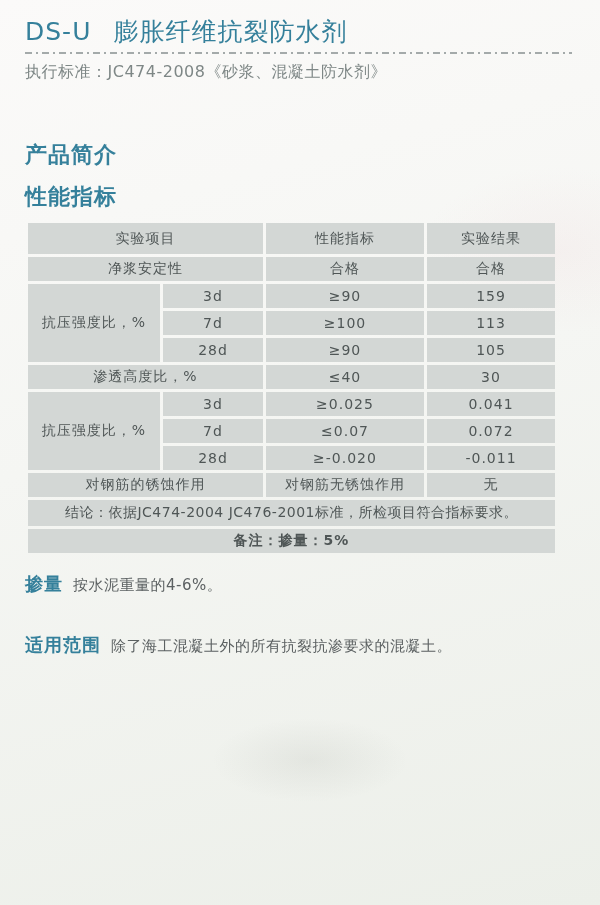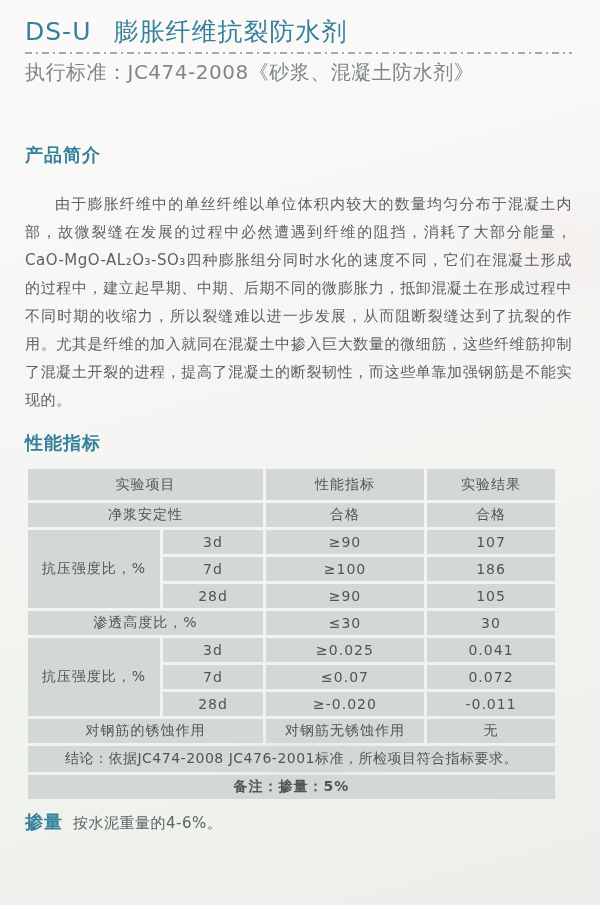--- a/index.html
+++ b/index.html
@@ -32,28 +32,28 @@
   .title .product-name { margin-left: 22px; }
   .title-divider {
     margin-top: 4px;
     height: 2px;
     background-image: repeating-linear-gradient(90deg,
       #a4aaaa 0 7px, transparent 7px 11px,
       #a4aaaa 11px 13px, transparent 13px 17px);
   }
   .standard-line {
     margin-top: 6px;
-    font-size: 20px;
+    font-size: 16px;
     line-height: 24px;
     color: #7e8786;
     letter-spacing: 0.5px;
   }
   
   .section-heading {
-    font-size: 18px;
+    font-size: 22px;
     line-height: 26px;
     font-weight: 600;
     color: var(--accent-teal, #35809b);
     letter-spacing: 1px;
   }
   .intro-heading { margin-top: 58px; }
   .intro-paragraph {
     margin-top: 22px;
     font-size: 15px;
     line-height: 28px;
@@ -78,21 +78,21 @@
     vertical-align: middle;
     height: 24px;
     padding: 0 11px;
     letter-spacing: 1px;
     overflow: hidden;
   }
   table.perf tr.thead td { height: 31px; }
   table.perf tr.conclusion-row td { height: 26px; letter-spacing: 0.5px; }
   table.perf tr.remark-row td { height: 24px; font-weight: bold; }
   
-  .inline-section { margin-top: 12px; font-size: 15px; line-height: 16px; letter-spacing: 0.5px; }
+  .inline-section { margin-top: 12px; font-size: 15px; line-height: 32px; letter-spacing: 0.5px; }
   .scope-section { margin-top: 28px; }
   .inline-heading {
     font-size: 18px;
     font-weight: 600;
     color: var(--accent-teal, #35809b);
     letter-spacing: 1px;
     margin-right: 10px;
   }
 </style>
 </head>
@@ -102,21 +102,20 @@
 
   <div class="title">
     <span class="product-code">DS-U</span><span class="product-name">膨胀纤维抗裂防水剂</span>
   </div>
   <div class="title-divider"></div>
   <div class="standard-line">
     <span>执行标准：</span><span>JC474-2008《砂浆、混凝土防水剂》</span>
   </div>
 
   <div class="section-heading intro-heading">产品简介</div>
-  <p class="intro-paragraph">由于膨胀纤维中的单丝纤维以单位体积内较大的数量均匀分布于混凝土内部，故微裂缝在发展的过程中必然遭遇到纤维的阻挡，消耗了大部分能量，CaO-MgO-AL₂O₃-SO₃四种膨胀组分同时水化的速度不同，它们在混凝土形成的过程中，建立起早期、中期、后期不同的微膨胀力，抵卸混凝土在形成过程中不同时期的收缩力，所以裂缝难以进一步发展，从而阻断裂缝达到了抗裂的作用。尤其是纤维的加入就同在混凝土中掺入巨大数量的微细筋，这些纤维筋抑制了混凝土开裂的进程，提高了混凝土的断裂韧性，而这些单靠加强钢筋是不能实现的。</p>
 
   <div class="section-heading performance-heading">性能指标</div>
 
   <table class="perf">
     <colgroup>
       <col style="width:132px">
         <col style="width:100px">
         <col style="width:158px">
         <col style="width:128px">
     </colgroup>
@@ -128,35 +127,35 @@
       </tr>
       <tr>
         <td colspan="2">净浆安定性</td>
         <td>合格</td>
         <td>合格</td>
       </tr>
       <tr>
         <td rowspan="3">抗压强度比，%</td>
         <td>3d</td>
         <td>≥90</td>
-        <td>107</td>
+        <td>159</td>
       </tr>
       <tr>
         <td>7d</td>
         <td>≥100</td>
-        <td>186</td>
+        <td>113</td>
       </tr>
       <tr>
         <td>28d</td>
         <td>≥90</td>
         <td>105</td>
       </tr>
       <tr>
         <td colspan="2">渗透高度比，%</td>
-        <td>≤30</td>
+        <td>≤40</td>
         <td>30</td>
       </tr>
       <tr>
         <td rowspan="3">抗压强度比，%</td>
         <td>3d</td>
         <td>≥0.025</td>
         <td>0.041</td>
       </tr>
       <tr>
         <td>7d</td>
@@ -167,26 +166,29 @@
         <td>28d</td>
         <td>≥-0.020</td>
         <td>-0.011</td>
       </tr>
       <tr>
         <td colspan="2">对钢筋的锈蚀作用</td>
         <td>对钢筋无锈蚀作用</td>
         <td>无</td>
       </tr>
       <tr class="conclusion-row">
-        <td colspan="4">结论：依据JC474-2008 JC476-2001标准，所检项目符合指标要求。</td>
+        <td colspan="4">结论：依据JC474-2004 JC476-2001标准，所检项目符合指标要求。</td>
       </tr>
       <tr class="remark-row">
         <td colspan="4">备注：掺量：5%</td>
       </tr>
     </tbody>
   </table>
 
   <div class="inline-section">
     <span class="inline-heading">掺量</span><span>按水泥重量的4-6%。</span>
   </div>
 
+  <div class="inline-section scope-section">
+    <span class="inline-heading">适用范围</span><span>除了海工混凝土外的所有抗裂抗渗要求的混凝土。</span>
+  </div>
 
 </div>
 
 </body></html>

